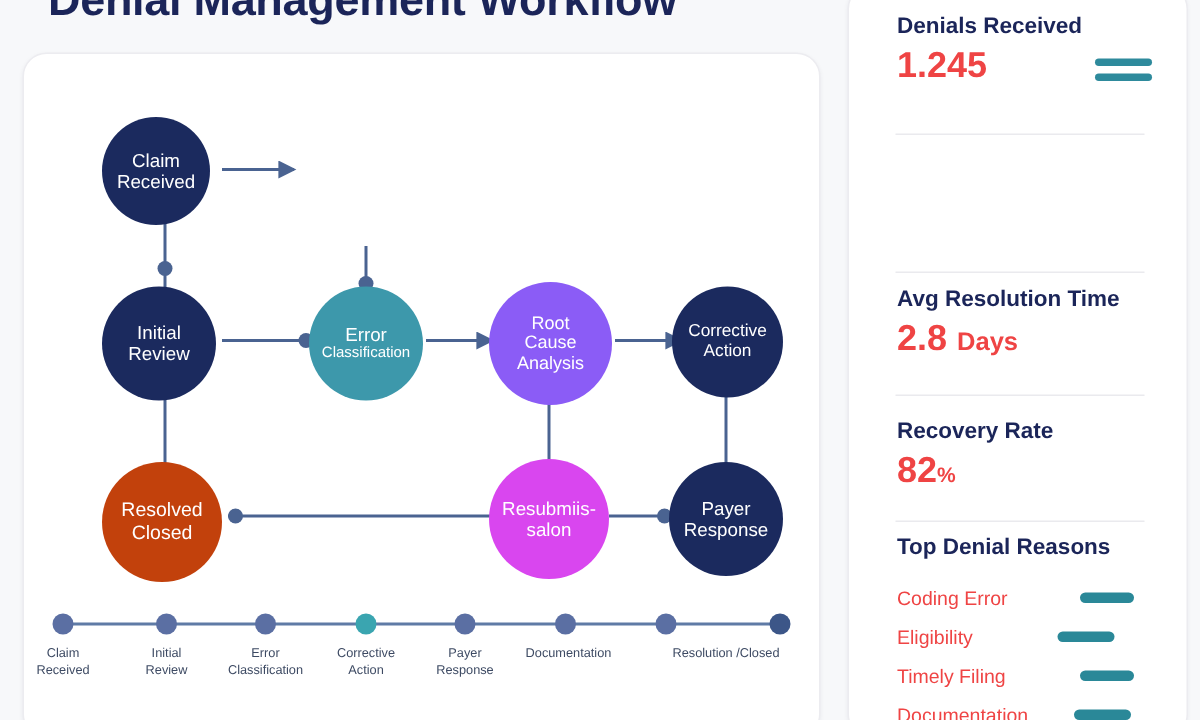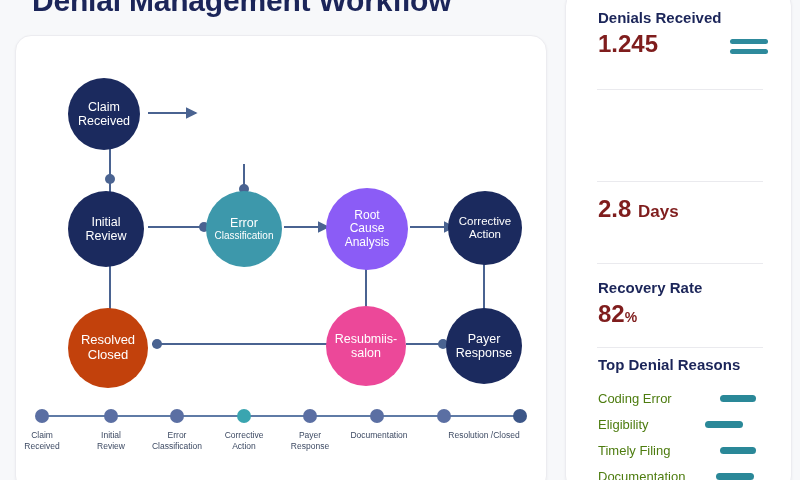--- a/index.html
+++ b/index.html
@@ -42,32 +42,32 @@
 
   
   .stats-card{
     position:absolute;left:565px;top:-10px;width:225px;height:500px;
     background:#ffffff;border:1px solid #ececf0;border-radius:16px;
     box-shadow:0 1px 3px rgba(20,25,60,.05);
     overflow:hidden;
   }
   .stat{position:absolute;left:32px;}
   .stat-label{font-size:15px;font-weight:bold;color:#1b2559;white-space:nowrap;}
-  .stat-value{font-size:24px;font-weight:bold;color:#7f1d1d;margin-top:4px;white-space:nowrap;}
+  .stat-value{font-size:24px;font-weight:bold;color:#ef4444;margin-top:4px;white-space:nowrap;}
   .stat-value .unit{font-size:17px;font-weight:bold;margin-top:28px;}
   .stat-value .pct{font-size:14px;font-weight:bold;}
   .divider{position:absolute;left:31px;width:166px;height:1px;background:#eaeaee;}
   .kpi-bars{position:absolute;right:23px;display:flex;flex-direction:column;gap:5px;}
   .kpi-bar{width:38px;height:5px;background:#2e8a9c;border-radius:3px;}
 
   .reasons-title{position:absolute;left:32px;top:365px;
     font-size:15px;font-weight:bold;color:#1b2559;white-space:nowrap;}
   .reason-row{position:absolute;left:32px;width:180px;height:18px;
     display:flex;align-items:center;}
-  .reason-name{font-size:13px;color:#4d7c0f;white-space:nowrap;}
+  .reason-name{font-size:13px;color:#ef4444;white-space:nowrap;}
   .reason-bar{position:absolute;height:7px;background:#2a8898;border-radius:4px;}
 </style>
 </head>
 <body>
 
 <div class="root">
 
   <div class="page-title">Denial Management Workflow</div>
 
   <div class="diagram-card">
@@ -135,21 +135,21 @@
     <div class="node" style="left:432px;top:155px;width:74px;height:74px;background:#1b2a5e;font-size:11.5px;">
       <span class="l1">Corrective</span>
       <span class="l2">Action</span>
     </div>
 
     <div class="node" style="left:52px;top:272px;width:80px;height:80px;background:#c2410c;font-size:13px;">
       <span class="l1">Resolved</span>
       <span class="l2">Closed</span>
     </div>
 
-    <div class="node" style="left:310px;top:270px;width:80px;height:80px;background:#ec4899;font-size:12.5px;">
+    <div class="node" style="left:310px;top:270px;width:80px;height:80px;background:#d946ef;font-size:12.5px;">
       <span class="l1">Resubmiis-</span>
       <span class="l2">salon</span>
     </div>
 
     <div class="node" style="left:430px;top:272px;width:76px;height:76px;background:#1b2a5e;font-size:12.5px;">
       <span class="l1">Payer</span>
       <span class="l2">Response</span>
     </div>
 
 
@@ -203,20 +203,21 @@
     </div>
     <div class="kpi-bars" style="top:48px;">
       <div class="kpi-bar"></div>
       <div class="kpi-bar"></div>
     </div>
     <div class="divider" style="top:98px;"></div>
 
     <div class="divider" style="top:190px;"></div>
 
     <div class="stat" style="top:200px;">
+      <div class="stat-label">Avg Resolution Time</div>
       <div class="stat-value">
         <span>2.8</span>
         <span class="unit">Days</span>
       </div>
     </div>
     <div class="divider" style="top:272px;"></div>
 
     <div class="stat" style="top:288px;">
       <div class="stat-label">Recovery Rate</div>
       <div class="stat-value">

